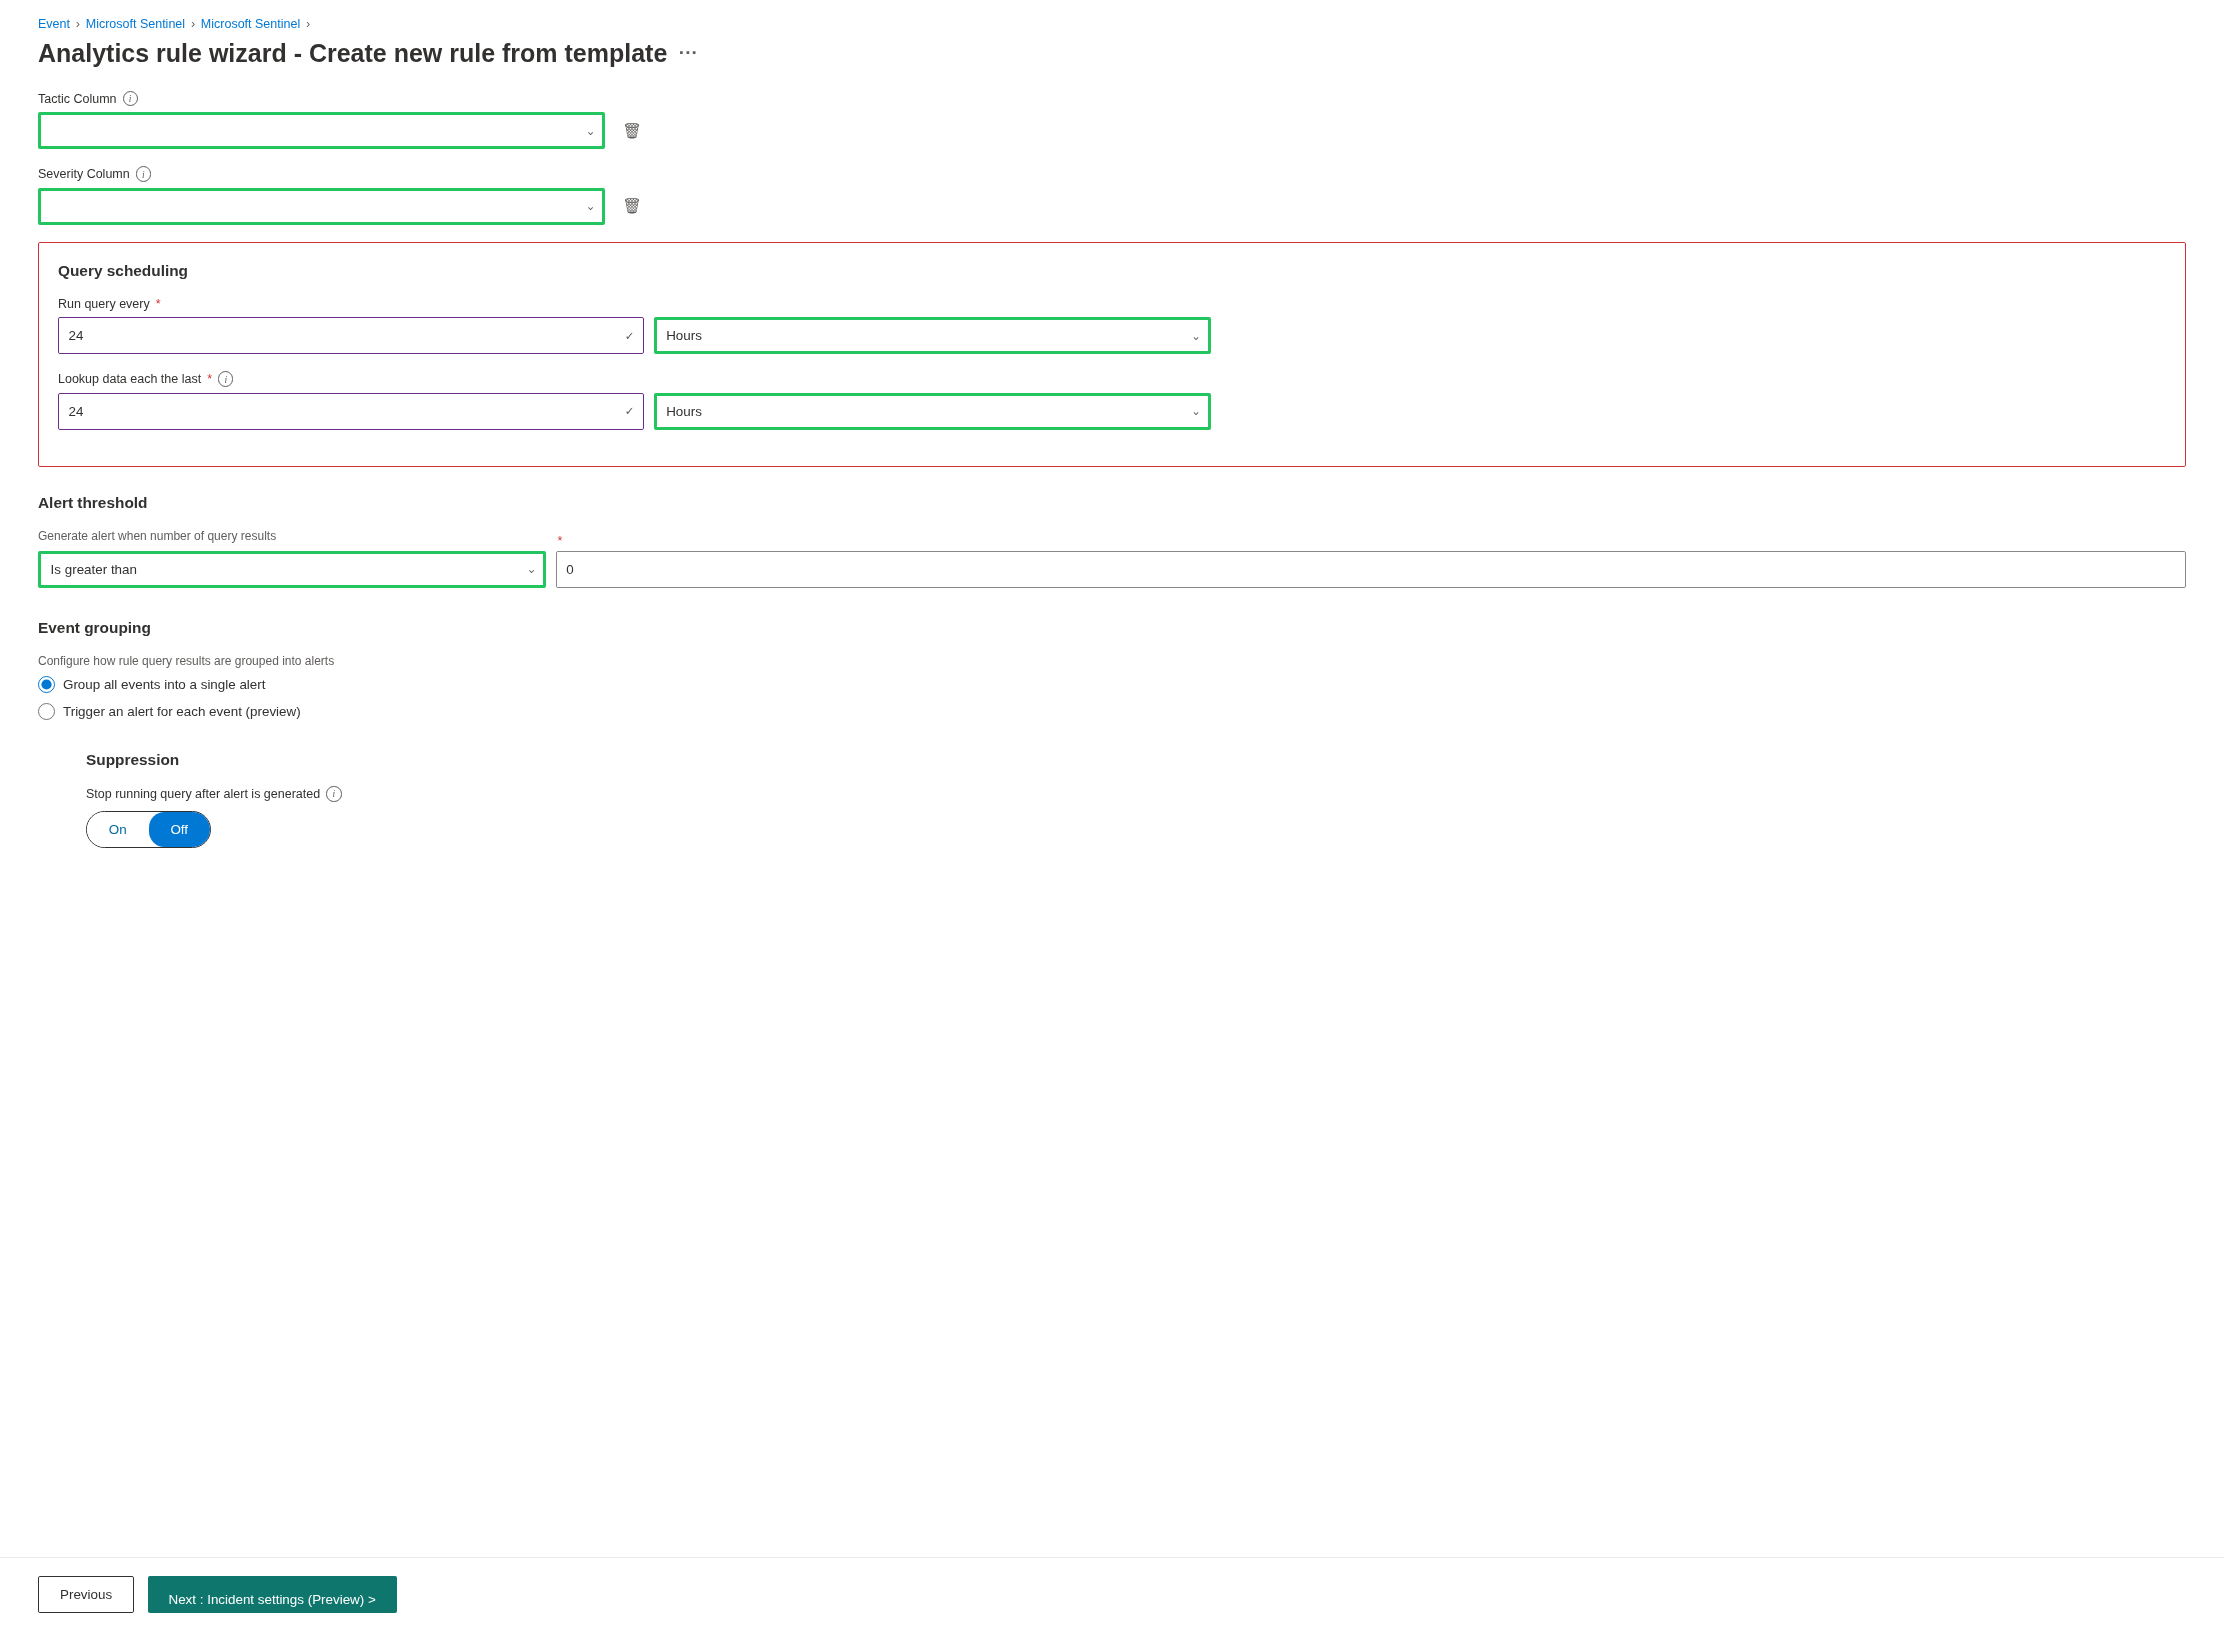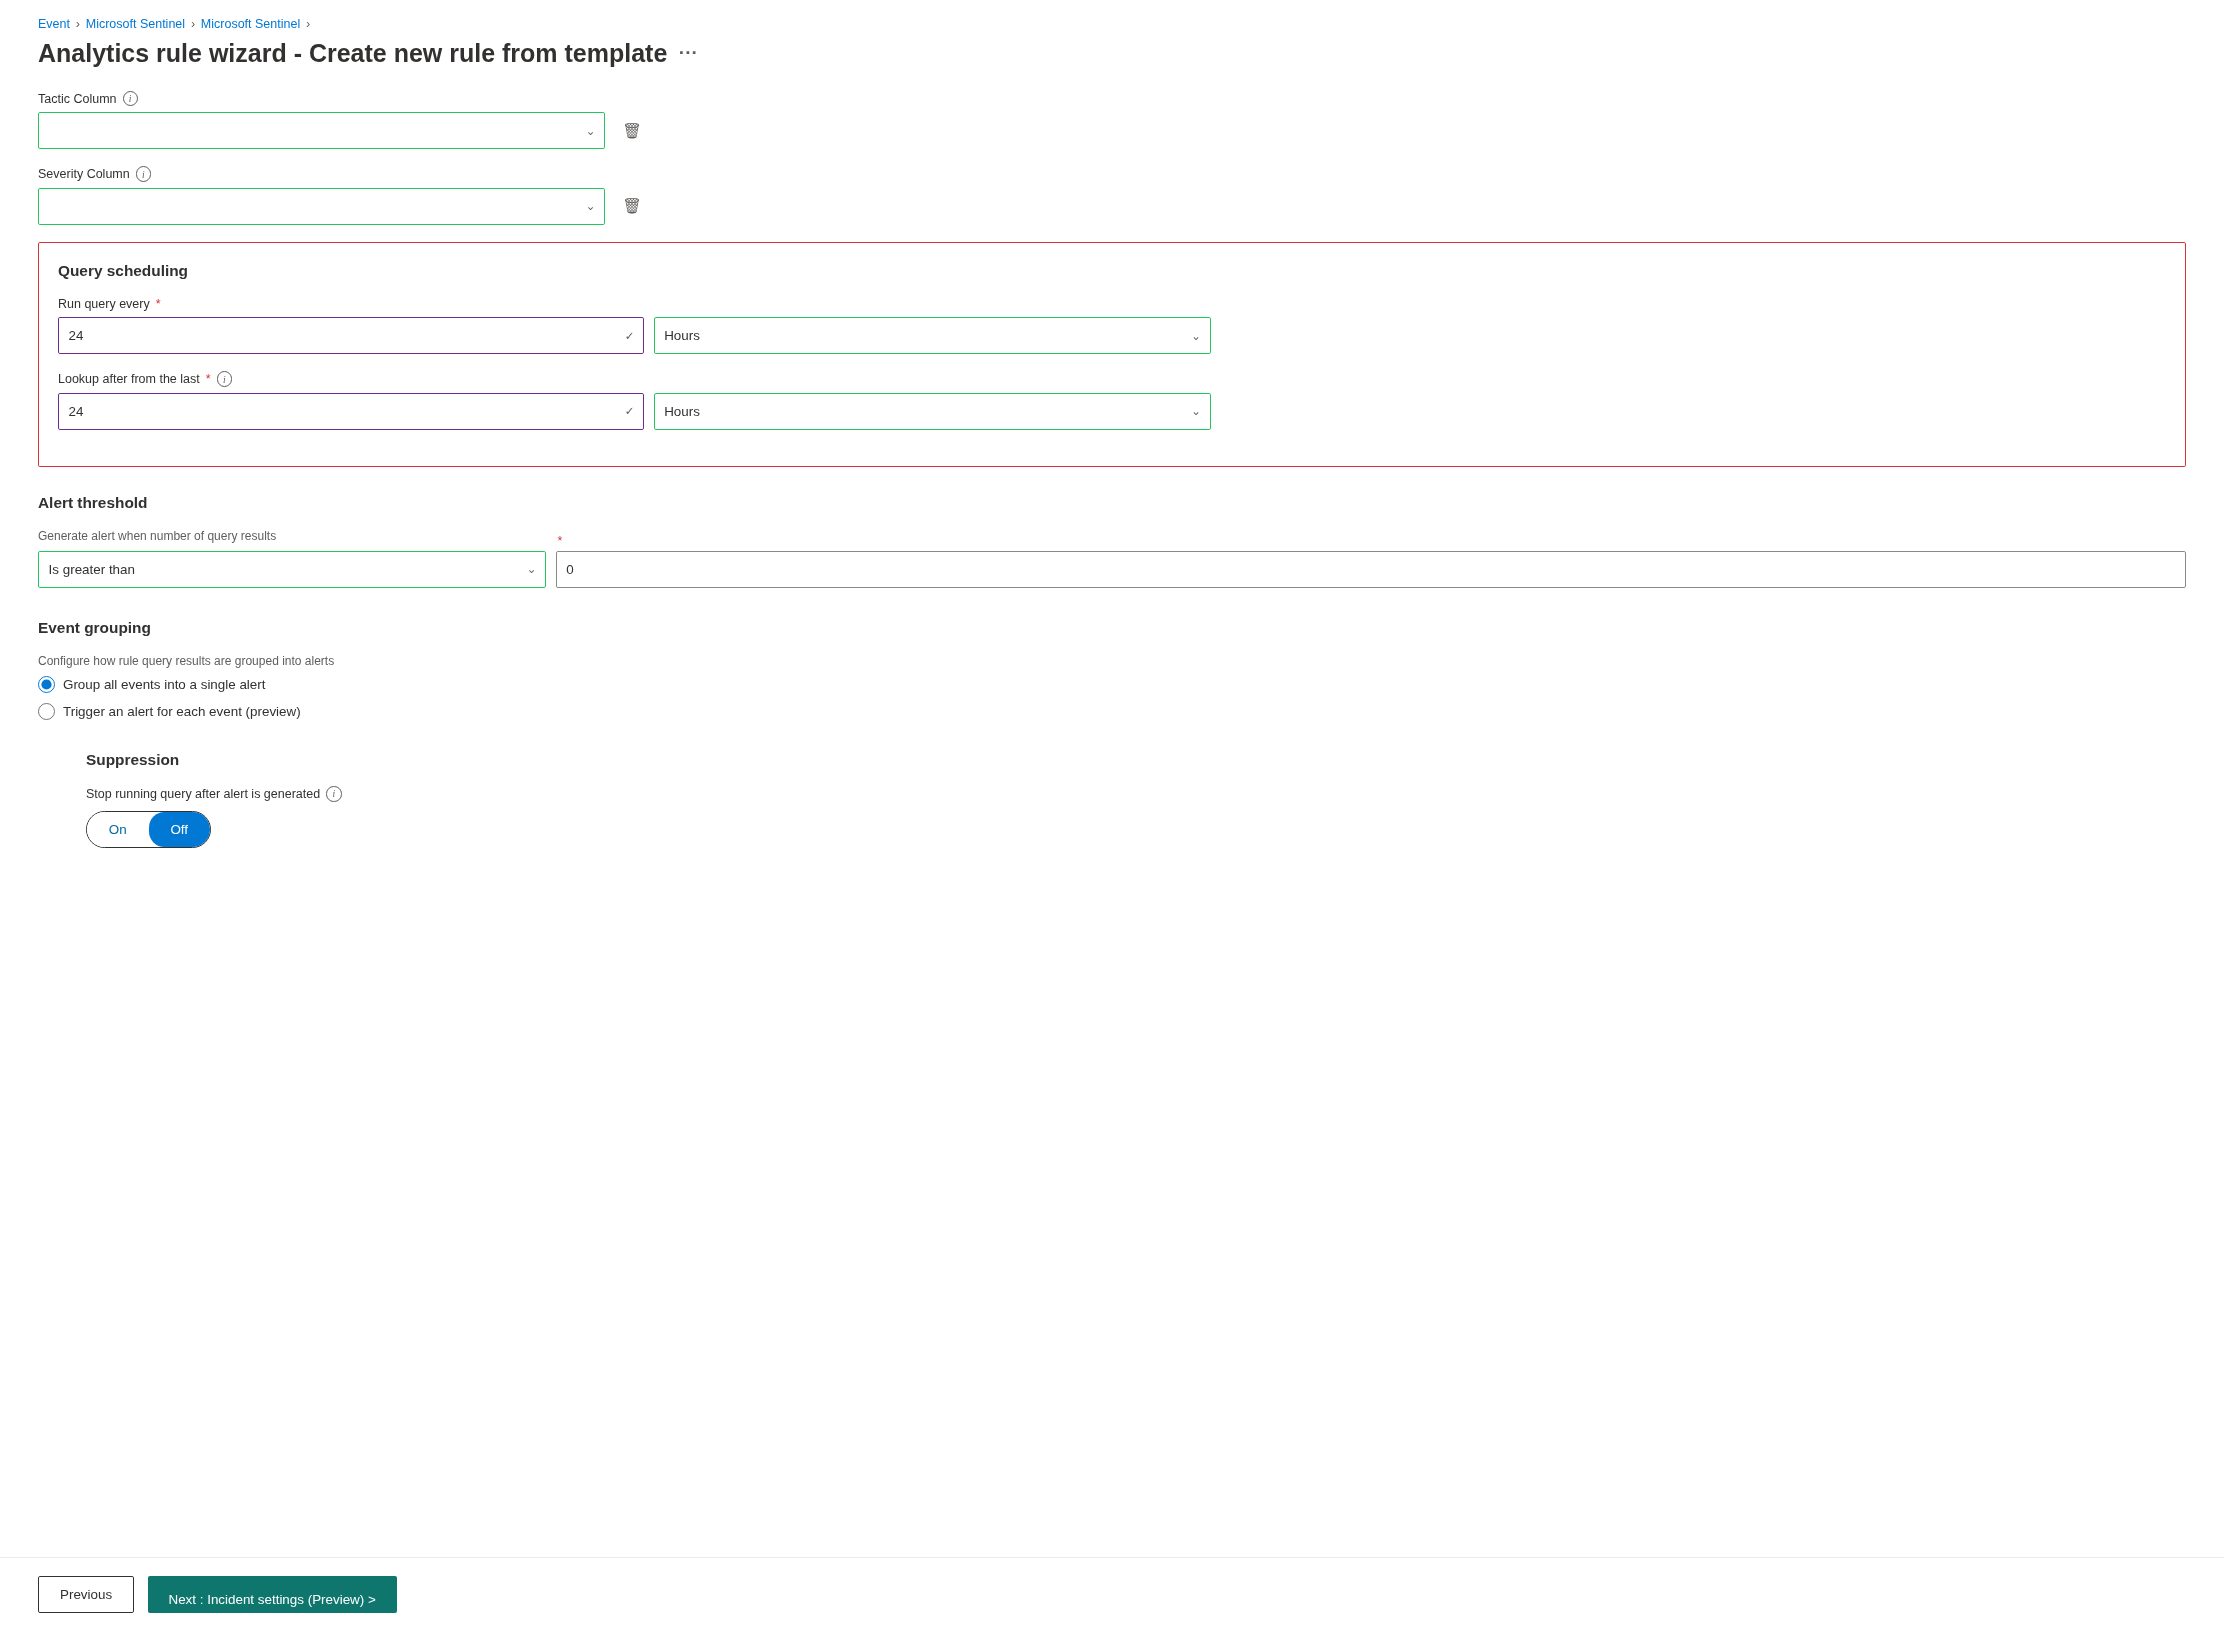--- a/index.html
+++ b/index.html
@@ -73,21 +73,21 @@
       font-style: italic;
       font-family: serif;
     }
     .select-wrapper {
       position: relative;
       display: inline-block;
     }
     .select-wrapper select {
       appearance: none;
       -webkit-appearance: none;
-      border: 1px solid #22c55e;
+      border: 3px solid #22c55e;
       border-radius: 1.9px;
       padding: 6.7px 35px 6.7px 9.6px;
       font-size: 13.4px;
       color: #323130;
       background: #fff;
       cursor: pointer;
       outline: none;
       height: 37px;
     }
     .select-wrapper .chevron {
@@ -333,21 +333,21 @@
             <option value="Minutes">Minutes</option>
             <option value="Days">Days</option>
           </select>
           <span class="chevron">⌄</span>
         </div>
       </div>
     </div>
 
     <div class="form-group">
       <div class="form-label">
-        <span>Lookup after from the last</span>
+        <span>Lookup data each the last</span>
         <span class="required">*</span>
         <span class="info-icon">i</span>
       </div>
       <div class="scheduling-row">
         <div class="select-wrapper">
           <select class="num-select" style="width:586px;">
             <option value="24" selected="">24</option>
             <option value="1">1</option>
             <option value="5">5</option>
             <option value="12">12</option>

